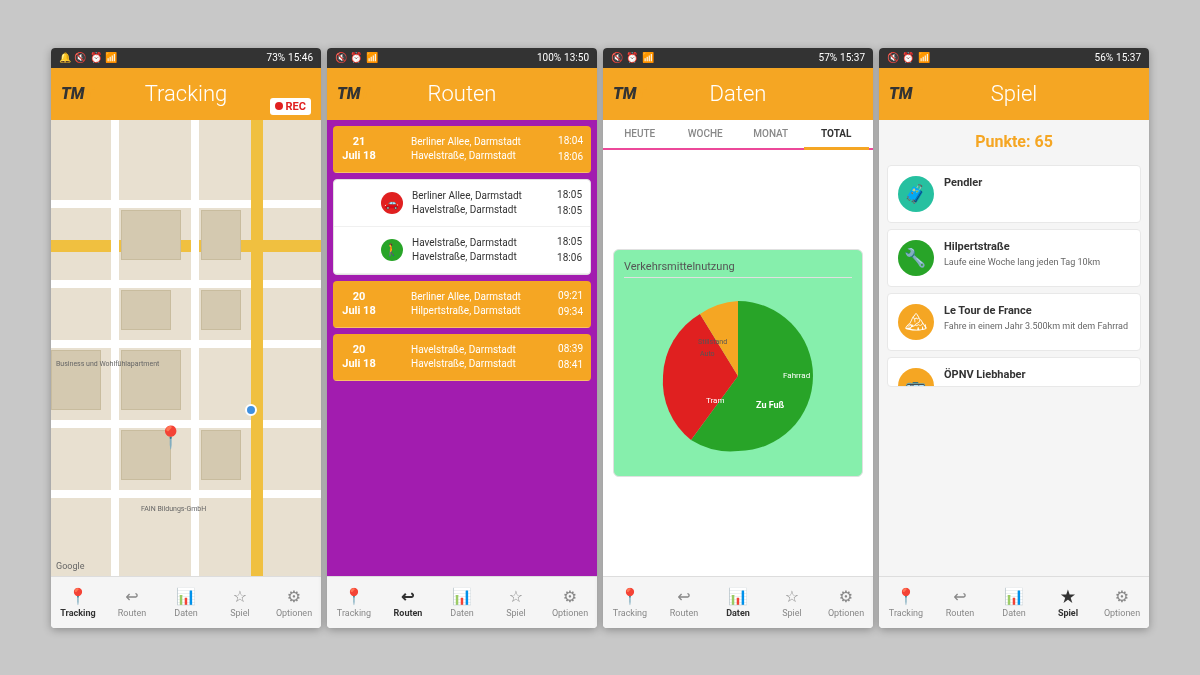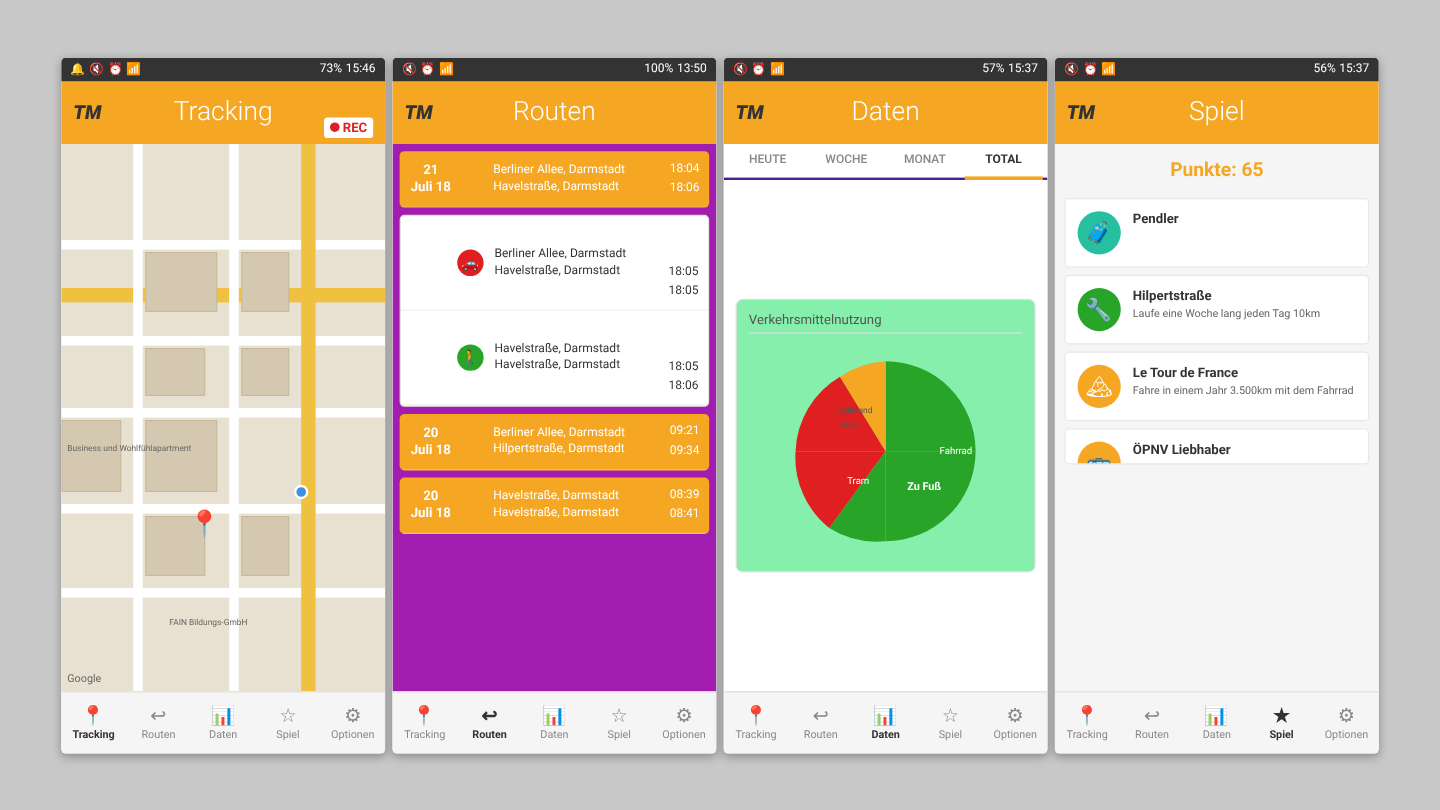--- a/index.html
+++ b/index.html
@@ -153,21 +153,20 @@
     .map-block {
       position: absolute;
       background: #d4c9b0;
       border: 1px solid #c8bc9e;
     }
     .map-label {
       position: absolute;
       font-size: 8px;
       color: #666;
       white-space: nowrap;
-      margin-top: 10px;
     }
     .map-pin {
       position: absolute;
       font-size: 22px;
       color: #e02020;
       transform: translate(-50%, -100%);
     }
     .map-marker-blue {
       position: absolute;
       width: 12px;
@@ -257,31 +256,31 @@
       line-height: 1.4;
     }
     .route-group .route-info { color: #fff; }
     .route-group.white .route-info { color: #333; }
     .route-times {
       font-size: 10px;
       color: #fff;
       text-align: right;
       line-height: 1.6;
     }
-    .route-group.white .route-times { color: #333; margin-top: 32px; }
+    .route-group.white .route-times { color: #333; }
     
     .data-content {
       background: #fff;
       height: 100%;
       display: flex;
       flex-direction: column;
     }
     .data-tabs {
       display: flex;
-      border-bottom: 2px solid #4c1d95;
+      border-bottom: 2px solid #ec4899;
       padding: 0 4px;
     }
     .data-tab {
       flex: 1;
       text-align: center;
       padding: 8px 2px;
       font-size: 10px;
       color: #888;
       cursor: pointer;
       font-weight: 500;

